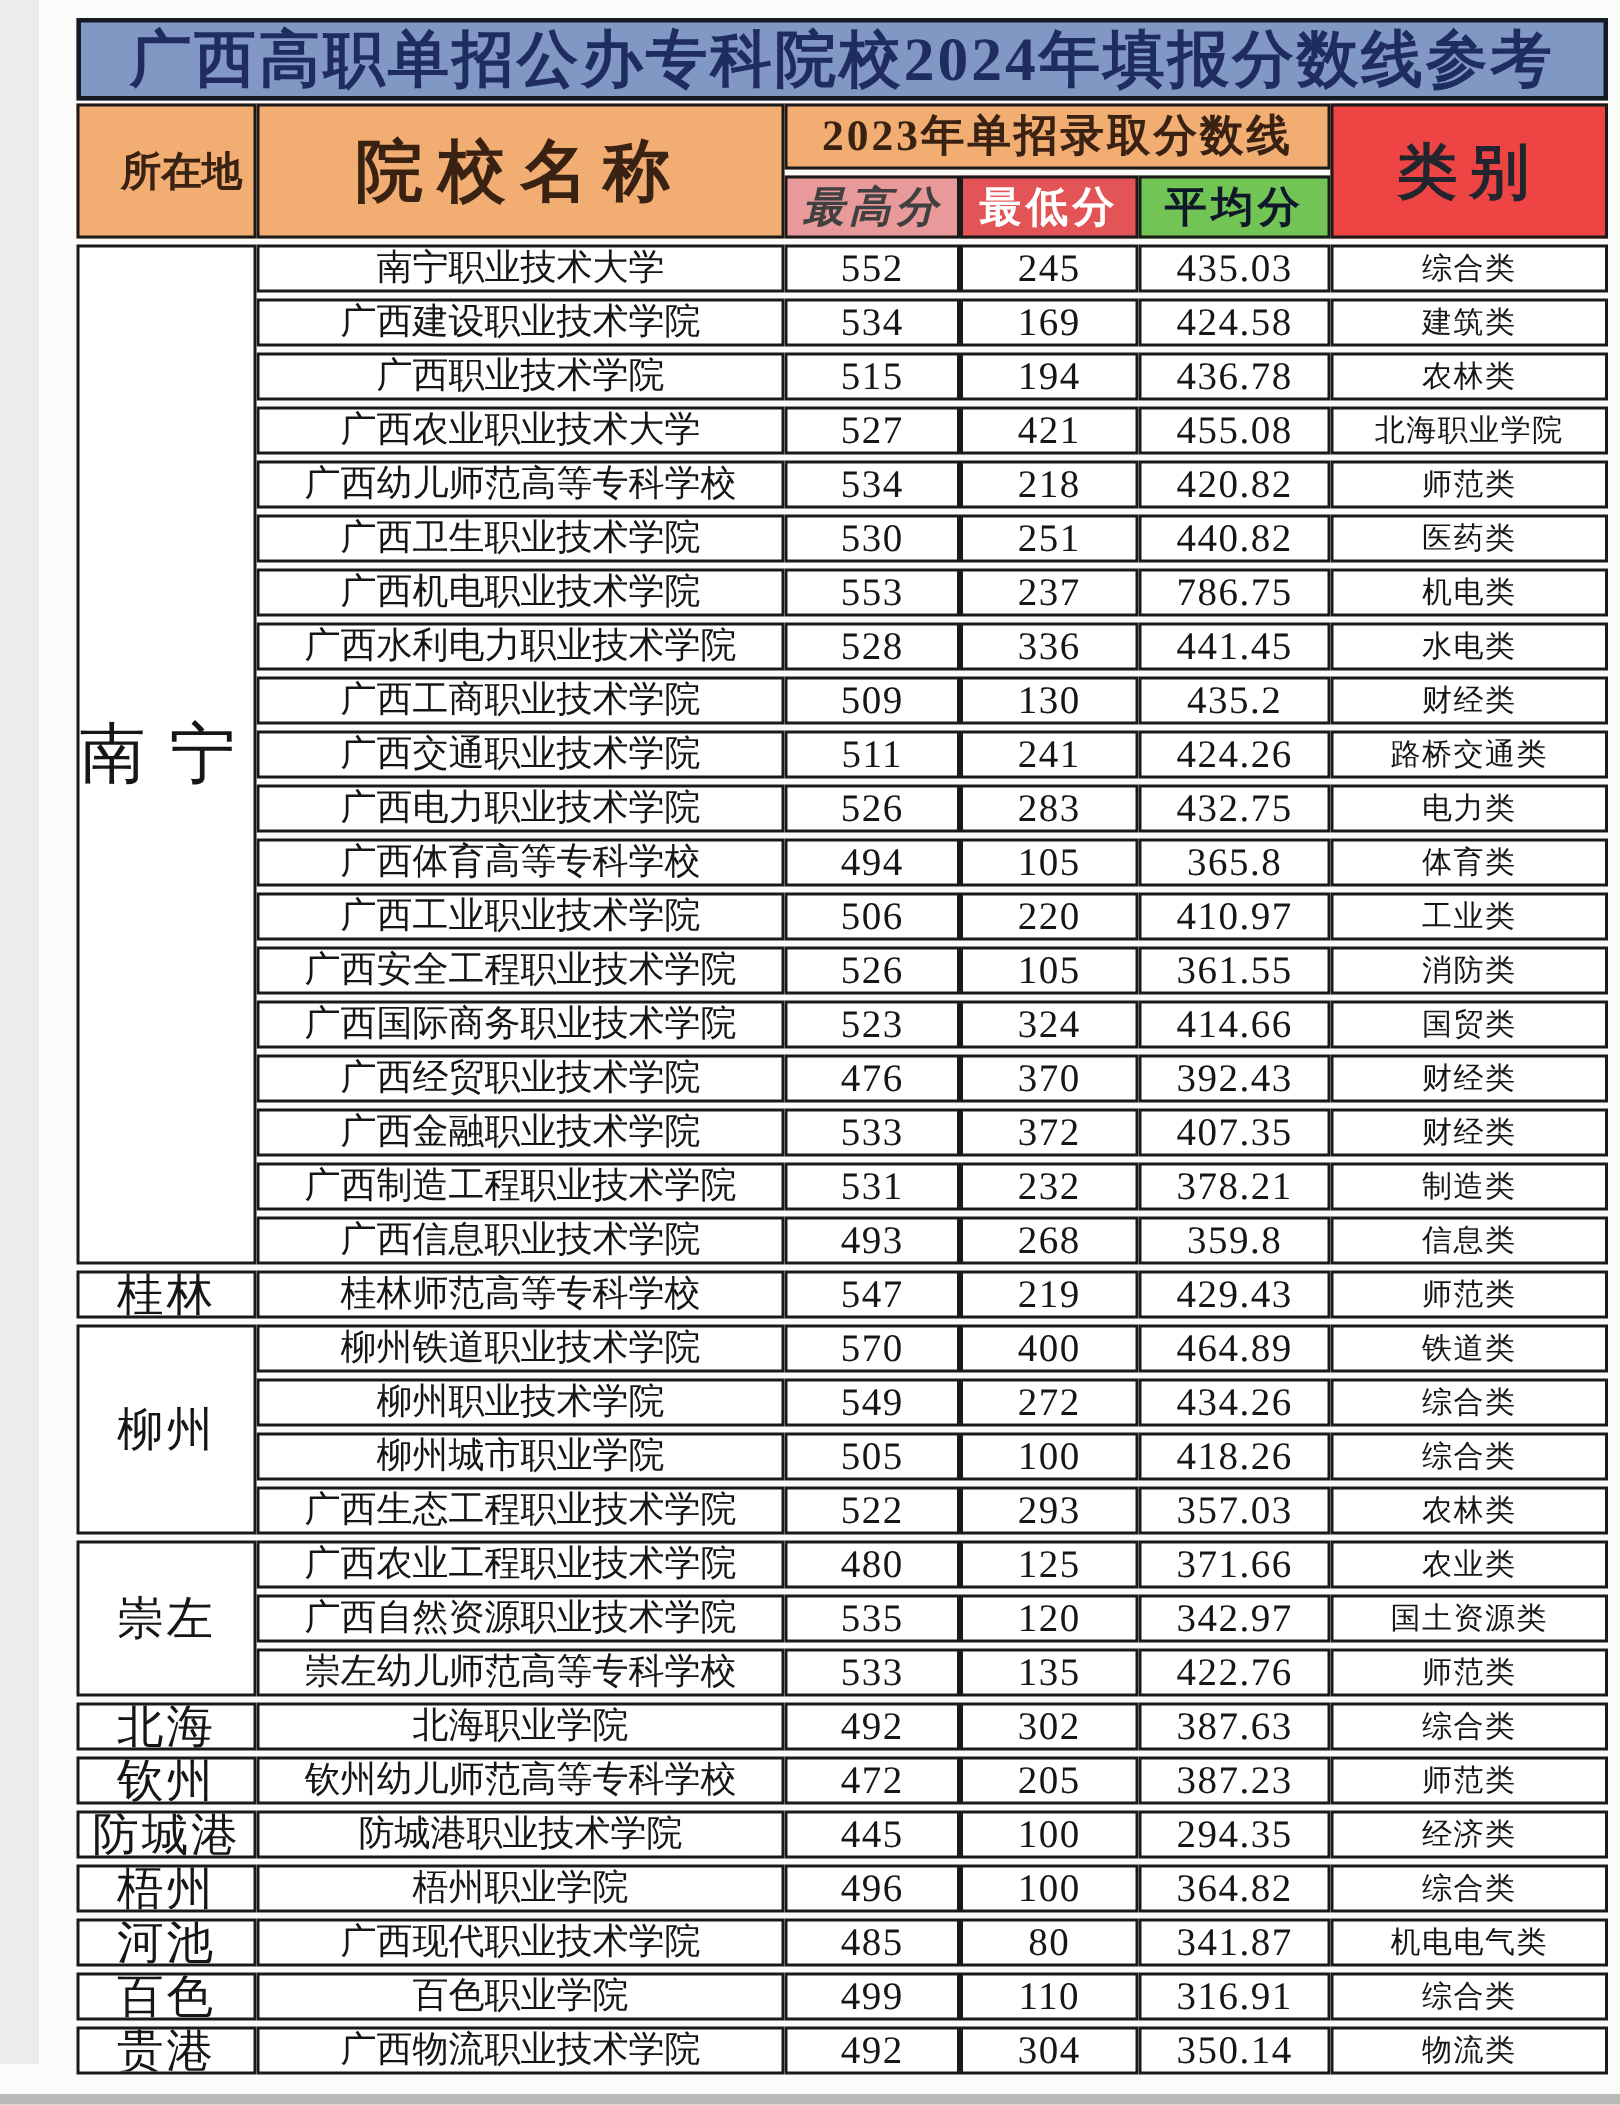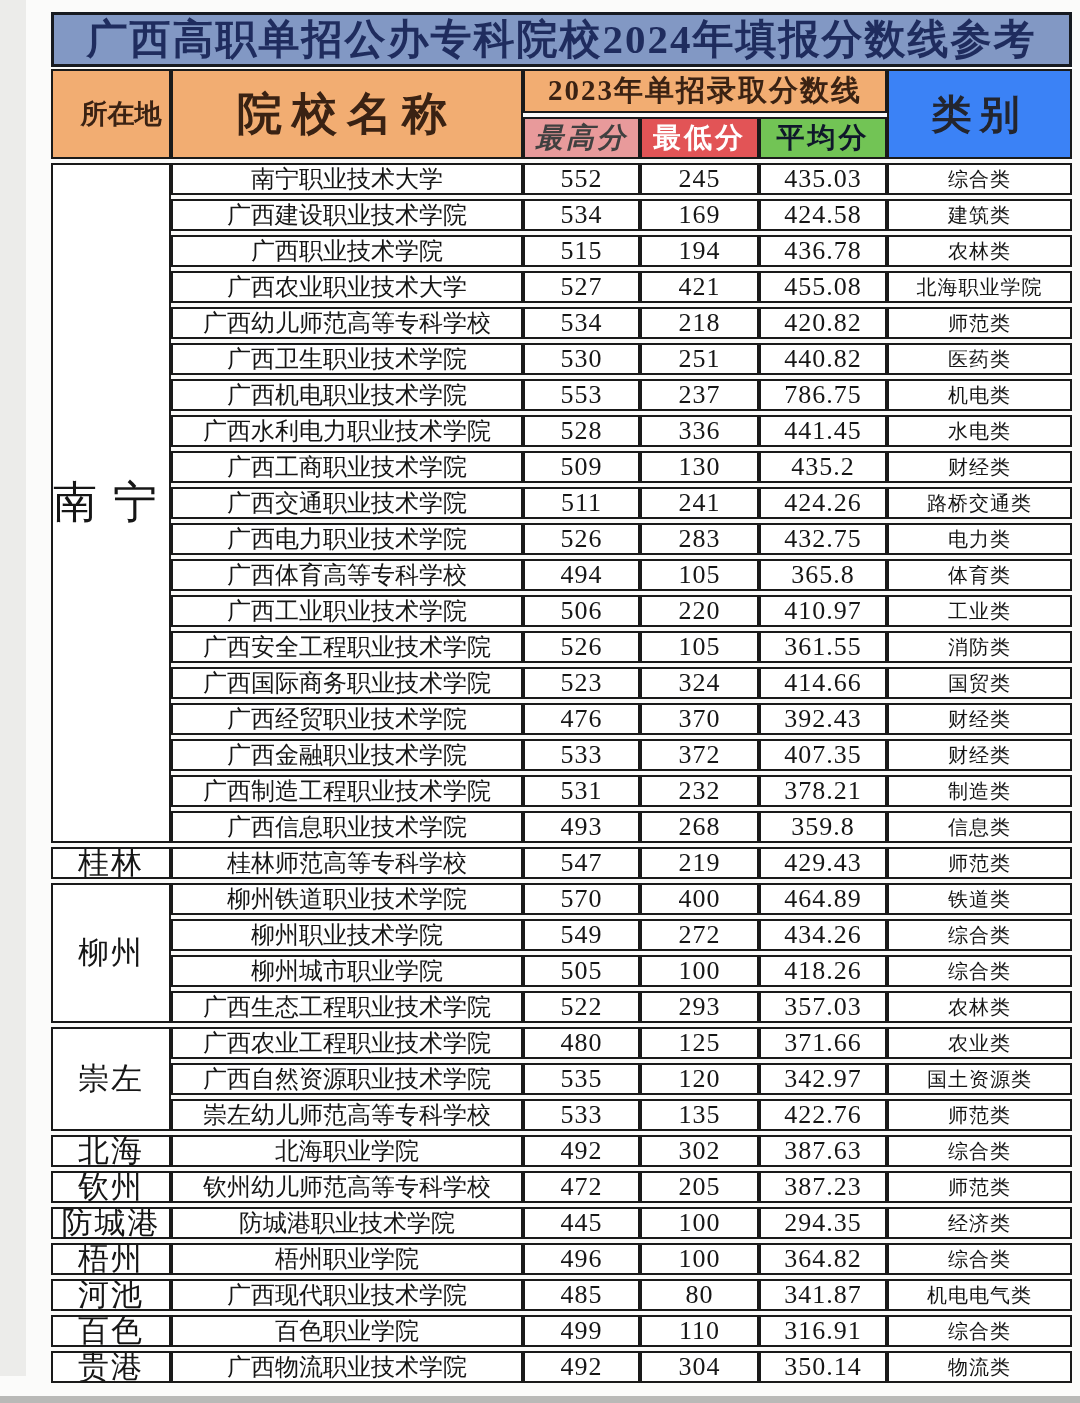--- a/index.html
+++ b/index.html
@@ -51,21 +51,21 @@
     color: #3a2213;
     font-weight: bold;
   }
   .th-loc      { font-size: 27px; padding-left: 20px; }
   .th-school   { font-size: 45px; letter-spacing: 10px; }
   .th-scoregroup { font-size: 29px; height: 34px; letter-spacing: 2px; }
   .th-sub      { height: 32px; font-size: 28px; letter-spacing: 3px; }
   .th-max      { background: #e89a9b; color: #404040; font-style: italic; }
   .th-min      { background: #e25456; color: #ffffff; }
   .th-avg      { background: #72c455; color: #0f172a; }
-  .th-category { background: #3b82f6; color: #23252e; font-size: 40px; letter-spacing: 8px; }
+  .th-category { background: #ef4444; color: #23252e; font-size: 40px; letter-spacing: 8px; }
   tbody td {
     background: #ffffff;
     height: 32px;
     font-size: 24px;
     color: #161616;
     line-height: 28px;
   }
   tbody td.num { font-size: 26px; letter-spacing: 1px; }
   tbody td.cat { font-size: 20px; letter-spacing: 1px; }
   tbody td.loc { font-size: 31px; letter-spacing: 2px; }

